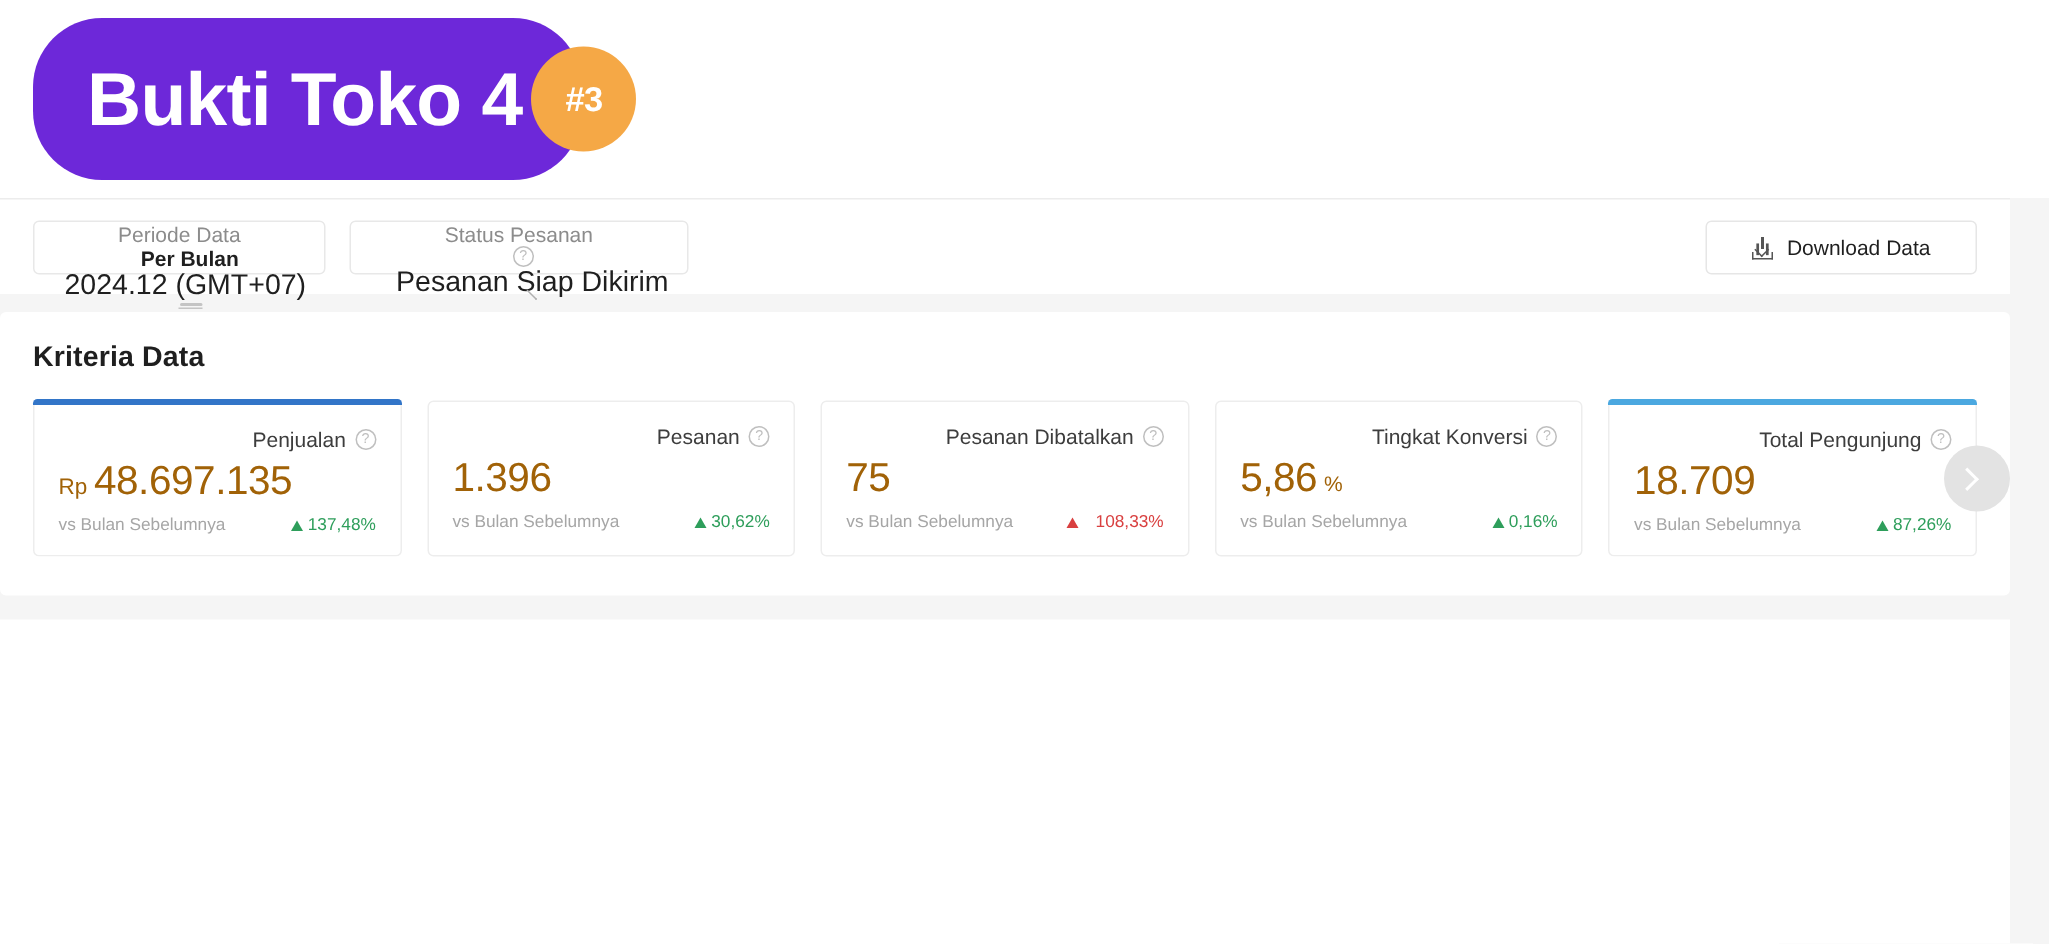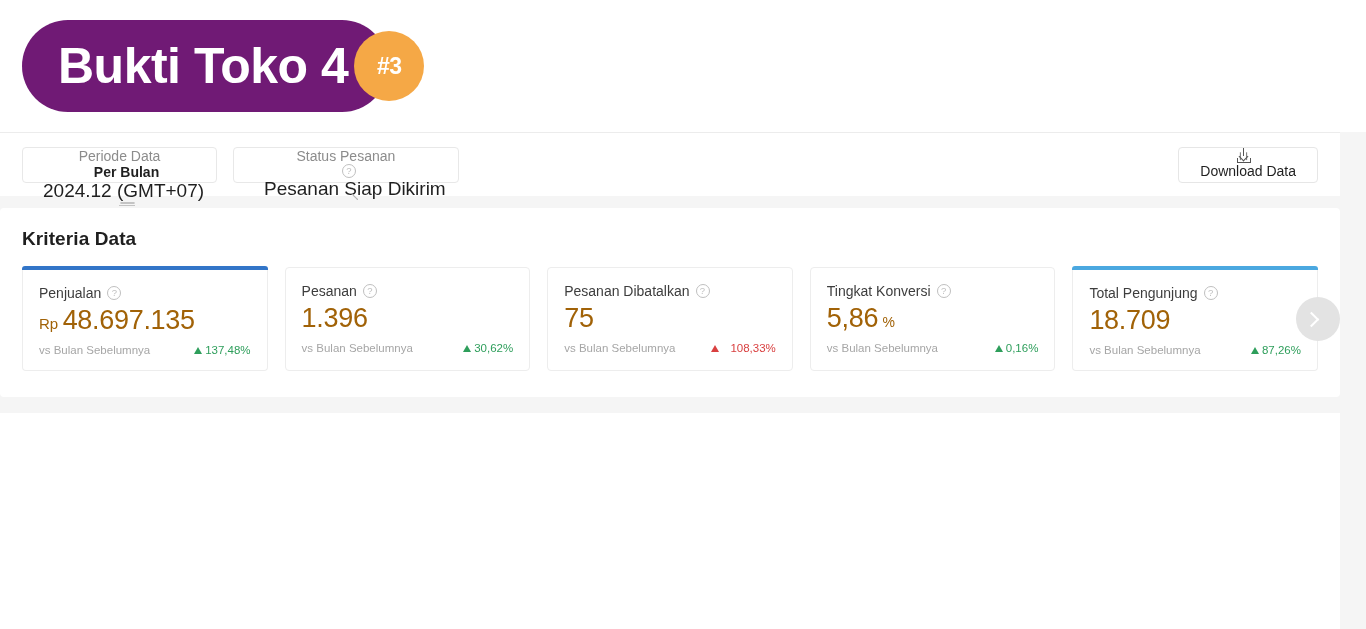--- a/index.html
+++ b/index.html
@@ -20,23 +20,23 @@
   }
   .logo-wrap {
     position: absolute;
     left: 22px;
     top: 20px;
     height: 92px;
     display: flex;
     align-items: center;
   }
   .logo-pill {
-    background: #701a75;
+    background: #6d28d9;
     border-radius: 46px;
-    height: 92px;
+    height: 108px;
     display: flex;
     align-items: center;
     padding: 0 40px 0 36px;
     position: relative;
     z-index: 1;
     text-align: right;
   }
   .logo-text {
     color: #ffffff;
     font-size: 50px;
@@ -151,25 +151,24 @@
   .download-btn {
     position: absolute;
     right: 22px;
     top: 14px;
     height: 36px;
     border: 1px solid #e6e6e6;
     border-radius: 4px;
     background: #fff;
     display: flex;
     align-items: center;
-    padding: 0 21px;
+    padding: 0 30px;
     font-size: 14px;
     color: #1f1f1f;
     cursor: pointer;
-    flex-direction: column;
   }
   .ico-dl {
     width: 14px; height: 15px;
     position: relative;
     margin-right: 9px;
     flex: none;
   }
   .ico-dl::before {
     content: "";
     position: absolute;
@@ -241,20 +240,21 @@
   .metric-card.accent-dark::before { background: #3275c8; }
   .metric-card.accent-light::before { background: #4ba8e0; }
 
   .m-head {
     display: flex;
     align-items: center;
     font-size: 14px;
     color: #3d3d3d;
     margin-bottom: 4px;
     white-space: nowrap;
+    justify-content: flex-end;
   }
   .m-value {
     color: #a16207;
     line-height: 1.15;
     margin-bottom: 8px;
     white-space: nowrap;
   }
   .m-prefix { font-size: 15px; font-weight: normal; }
   .m-num { font-size: 27px; letter-spacing: -0.3px; }
   .m-suffix { font-size: 14px; }

